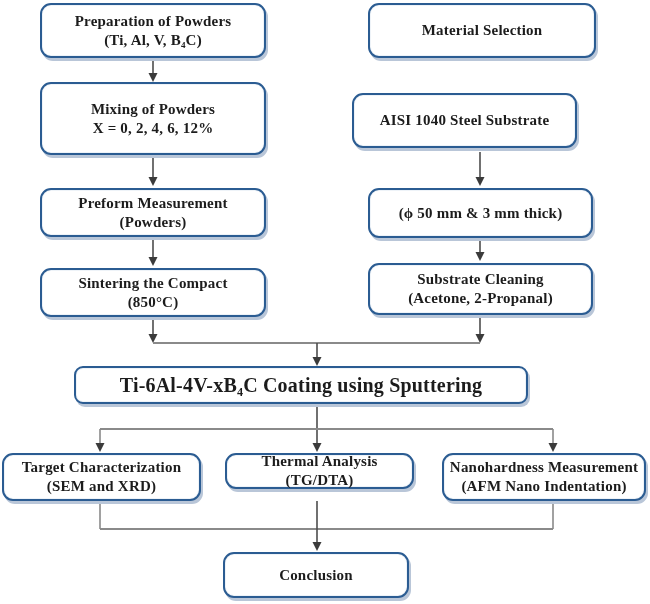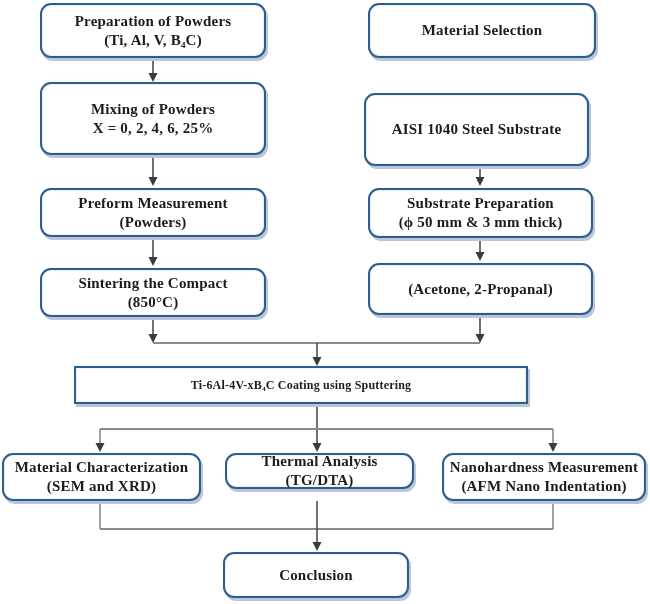--- a/index.html
+++ b/index.html
@@ -29,21 +29,21 @@
     border: 2px solid #2b5c92;
     border-radius: 11px;
     box-shadow: 2px 3px 0 #b9c6d8, inset 0 0 0 1px #eef3f8;
     color: #1c1c1c;
     font-weight: bold;
     font-size: 15px;
     line-height: 19px;
     letter-spacing: 0.2px;
     padding: 2px 4px;
   }
-  .box.wide { font-size: 12px; border-width: 2.5px; border-radius: 0; }
+  .box.wide { font-size: 20px; border-width: 2.5px; border-radius: 9px; }
   .ln { display: block; white-space: nowrap; }
   .cv  { stroke: #4d4d4d; stroke-width: 1.6; fill: none; }
   .cvg { stroke: #8a8a8a; stroke-width: 1.6; fill: none; }
   .ch  { stroke: #8a8a8a; stroke-width: 1.8; fill: none; }
   .ah  { fill: #3b3b3b; stroke: none; }
 </style>
 </head>
 <body>
 
 <div class="stage">
@@ -119,56 +119,56 @@
     </g>
   </svg>
 
   <div class="box" style="left:40px; top:3px; width:226px; height:55px">
     <span class="ln">Preparation of Powders</span>
     <span class="ln">(Ti, Al, V, B₄C)</span>
   </div>
 
   <div class="box" style="left:40px; top:82px; width:226px; height:73px">
     <span class="ln">Mixing of Powders</span>
-    <span class="ln">X = 0, 2, 4, 6, 25%</span>
+    <span class="ln">X = 0, 2, 4, 6, 12%</span>
   </div>
 
   <div class="box" style="left:40px; top:188px; width:226px; height:49px">
     <span class="ln">Preform Measurement</span>
     <span class="ln">(Powders)</span>
   </div>
 
   <div class="box" style="left:40px; top:268px; width:226px; height:49px">
     <span class="ln">Sintering the Compact</span>
     <span class="ln">(850°C)</span>
   </div>
 
   <div class="box" style="left:368px; top:3px; width:228px; height:55px">
     <span class="ln">Material Selection</span>
   </div>
 
-  <div class="box" style="left:364px; top:93px; width:225px; height:73px">
+  <div class="box" style="left:352px; top:93px; width:225px; height:55px">
     <span class="ln">AISI 1040 Steel Substrate</span>
   </div>
 
   <div class="box" style="left:368px; top:188px; width:225px; height:50px">
-    <span class="ln">Substrate Preparation</span>
     <span class="ln">(ϕ 50 mm &amp; 3 mm thick)</span>
   </div>
 
   <div class="box" style="left:368px; top:263px; width:225px; height:52px">
+    <span class="ln">Substrate Cleaning</span>
     <span class="ln">(Acetone, 2-Propanal)</span>
   </div>
 
   <div class="box wide" style="left:74px; top:366px; width:454px; height:38px">
     <span class="ln">Ti-6Al-4V-xB₄C Coating using Sputtering</span>
   </div>
 
   <div class="box" style="left:2px; top:453px; width:199px; height:48px">
-    <span class="ln">Material Characterization</span>
+    <span class="ln">Target Characterization</span>
     <span class="ln">(SEM and XRD)</span>
   </div>
 
   <div class="box" style="left:225px; top:453px; width:189px; height:36px">
     <span class="ln">Thermal Analysis</span>
     <span class="ln">(TG/DTA)</span>
   </div>
 
   <div class="box" style="left:442px; top:453px; width:204px; height:48px">
     <span class="ln">Nanohardness Measurement</span>

